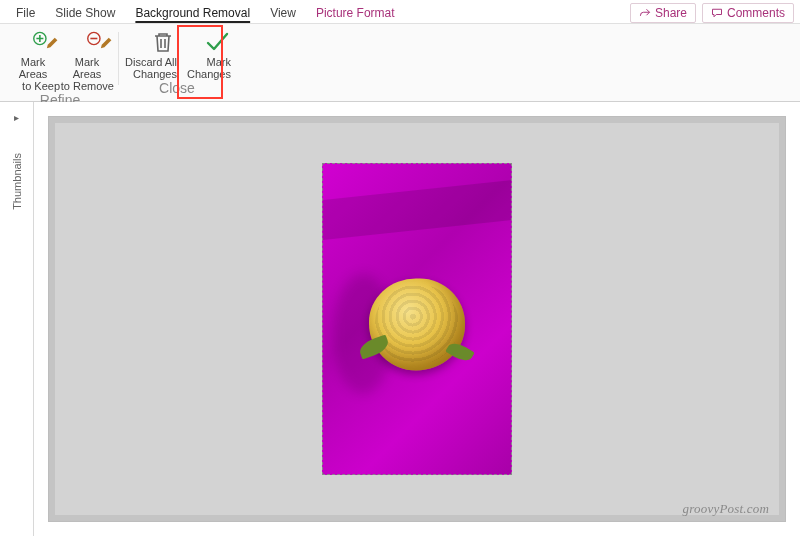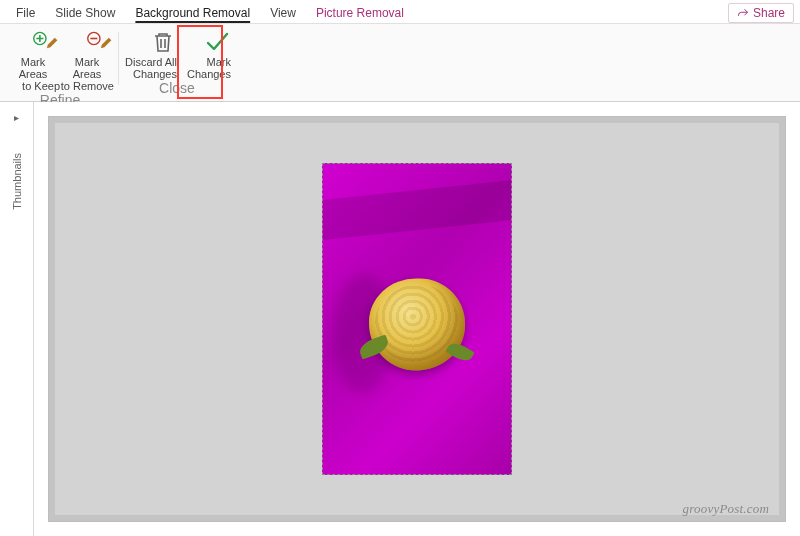--- a/index.html
+++ b/index.html
@@ -48,27 +48,33 @@
   .watermark { position:absolute; right:16px; bottom:4px; font-size:13px; color:#8a8a8a; font-style:italic; font-family: Georgia, serif; letter-spacing:0.2px;}
 </style>
 </head>
 <body>
 
 <div class="tabs">
   <div class="tab">File</div>
   <div class="tab">Slide Show</div>
   <div class="tab active">Background Removal</div>
   <div class="tab">View</div>
-  <div class="tab accent">Picture Removal</div>
+  <div class="tab accent">Picture Format</div>
   <div class="tabs-spacer"></div>
   <div class="share-btn">
     <svg class="ic" viewBox="0 0 16 16">
         <path fill="none" stroke="#a8317a" stroke-width="1.3" d="M10 3l4 4-4 4M14 7H6a4 4 0 00-4 4v1"></path>
       </svg>
     <span>Share</span>
+  </div>
+  <div class="comments-btn">
+    <svg class="ic" viewBox="0 0 16 16">
+        <path fill="none" stroke="#a8317a" stroke-width="1.3" d="M2 3h12v7H7l-3 3v-3H2z"></path>
+      </svg>
+    <span>Comments</span>
   </div>
 </div>
 
 <div class="ribbon">
   <div class="group">
     <div class="group-body">
       <div class="rbtn">
         <svg class="ic" viewBox="0 0 32 26">
             <circle cx="9" cy="9" r="7" fill="none" stroke="#2e9e4b" stroke-width="1.6"></circle>
             <path stroke="#2e9e4b" stroke-width="1.8" d="M9 5v8M5 9h8"></path>

